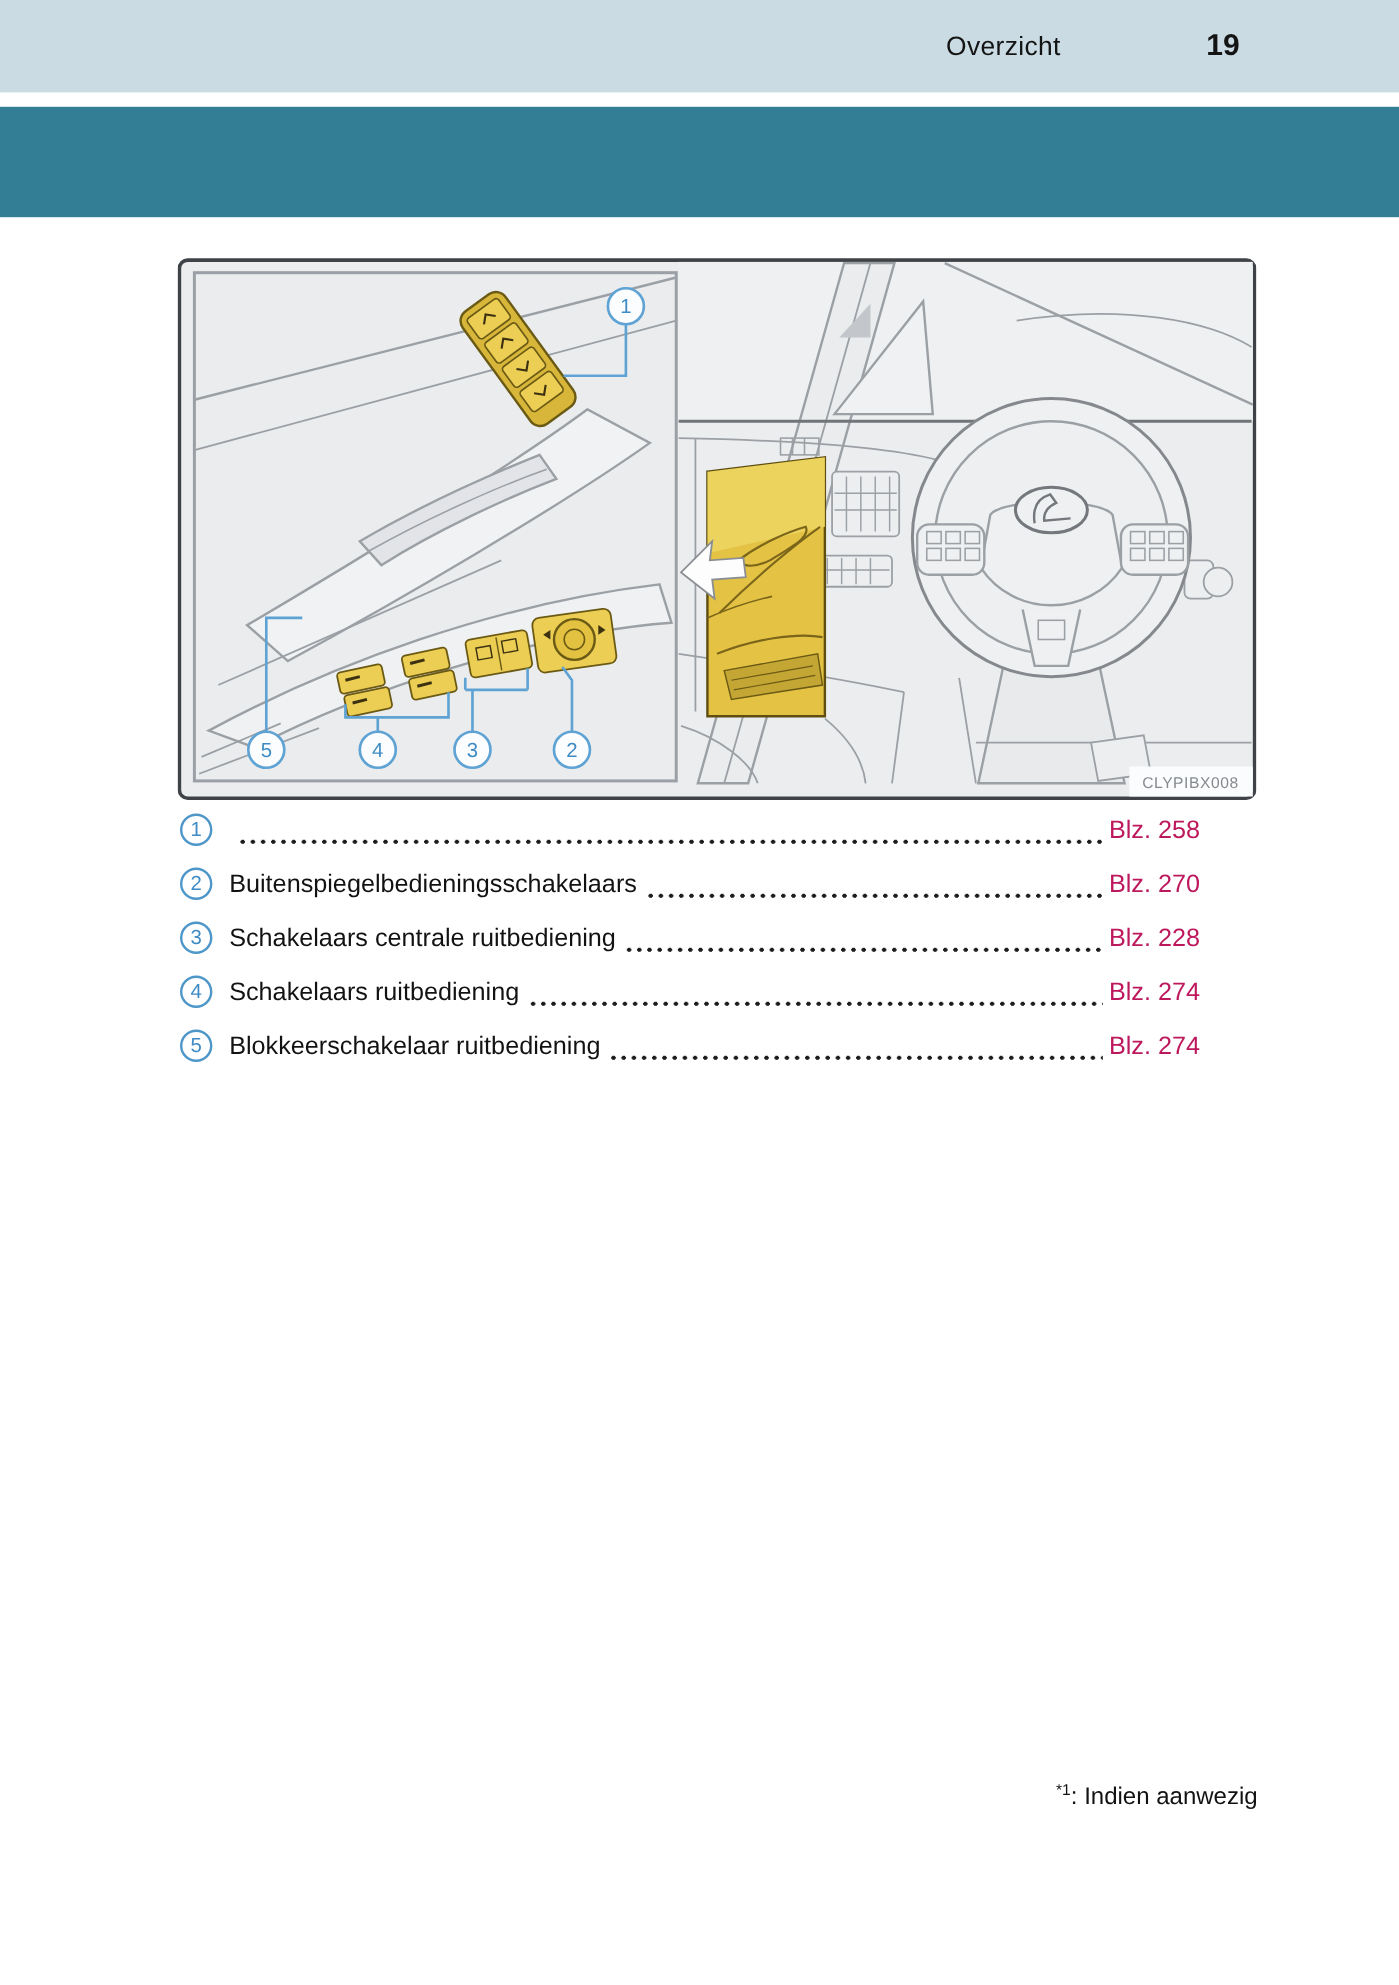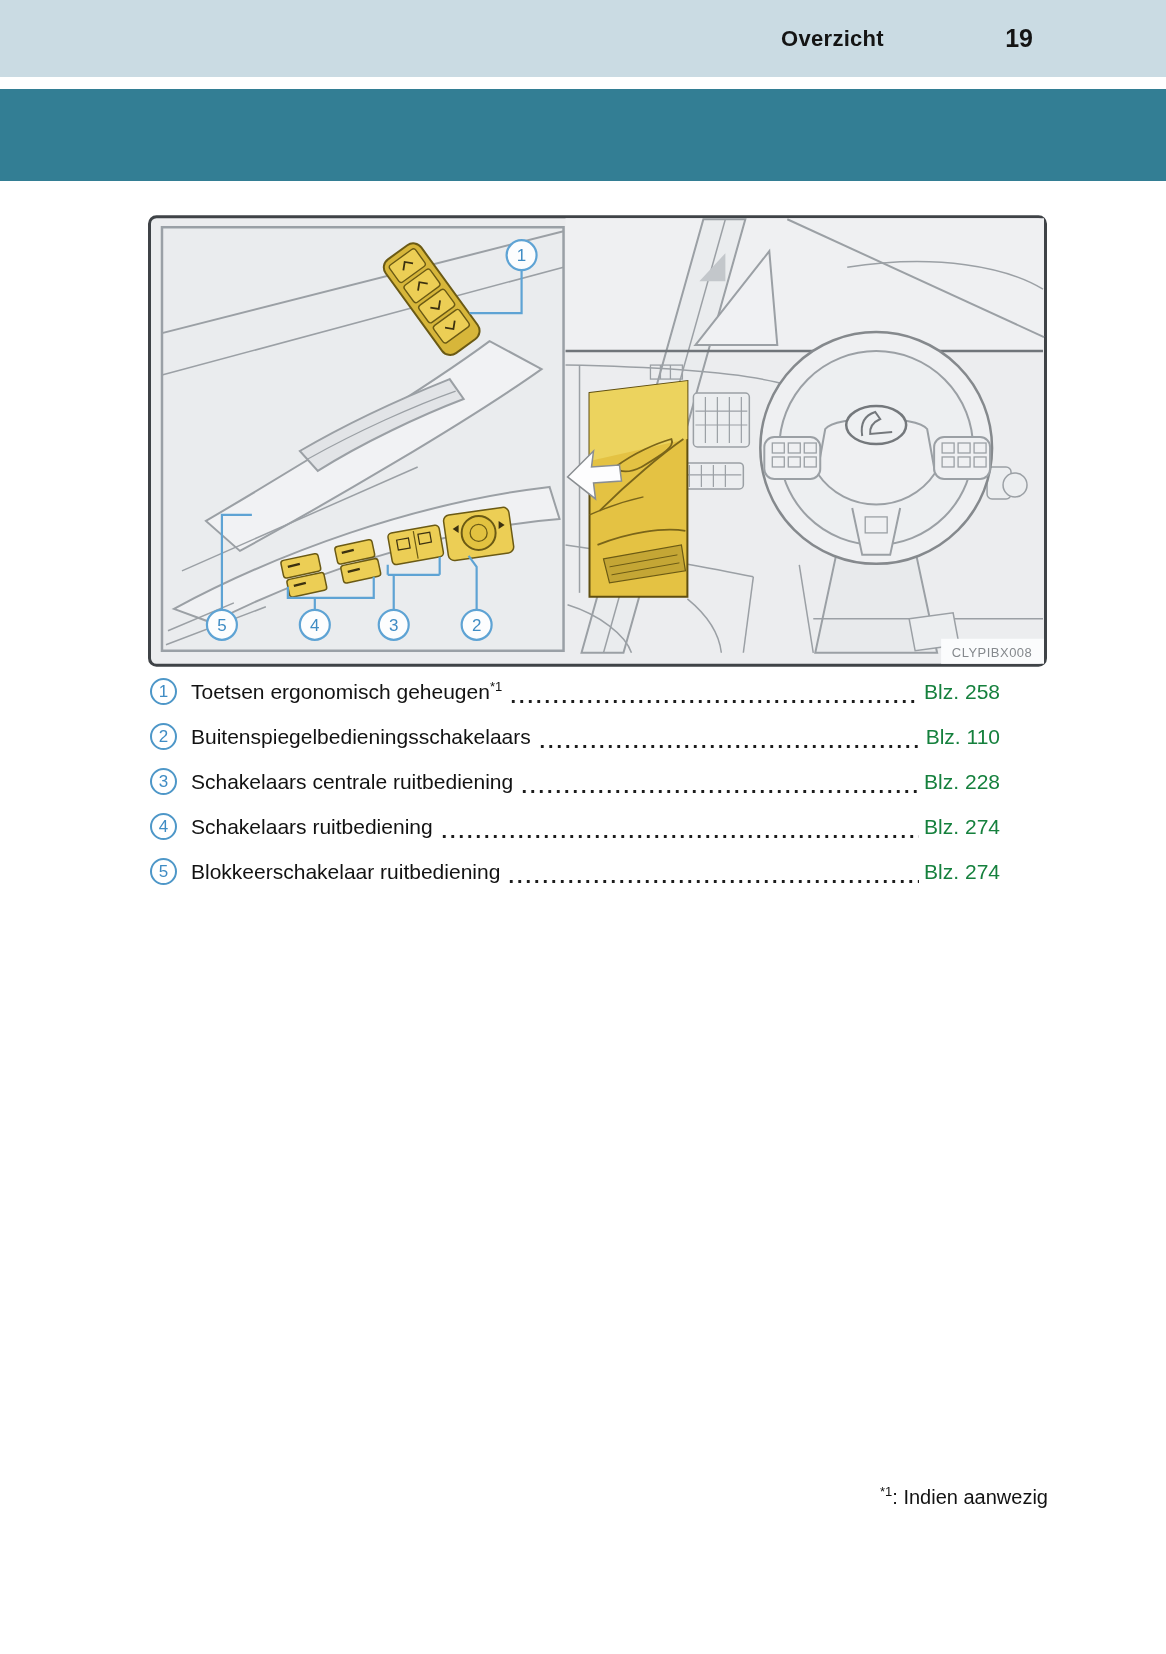--- a/index.html
+++ b/index.html
@@ -1,40 +1,40 @@
 <!DOCTYPE html>
 <html><head>
 <meta charset="utf-8">
 <style>
   html,body{margin:0;padding:0;background:#ffffff;}
   .page{position:relative;width:1166px;height:1654px;background:#ffffff;overflow:hidden;
         font-family:"Liberation Sans",sans-serif;color:#141414;}
   
   .top-bar{position:absolute;left:0;top:0;width:1166px;height:77px;background:#cadbe3;}
   .header-title{position:absolute;top:0;right:282px;height:77px;display:flex;align-items:center;
-        font-size:22px;font-weight:bold;letter-spacing:.3px;}
+        font-size:22px;font-weight:normal;letter-spacing:.3px;}
   .page-num{position:absolute;top:0;right:133px;height:77px;display:flex;align-items:center;
         font-size:25px;font-weight:bold;}
   .teal-band{position:absolute;left:0;top:89px;width:1166px;height:92px;background:#337e94;}
   
   .illustration{position:absolute;left:148px;top:215px;width:899px;height:452px;}
   .co-num{font-family:"Liberation Sans",sans-serif;font-size:17px;fill:#3f8cc4;}
   .img-code{font-family:"Liberation Sans",sans-serif;font-size:13px;fill:#85898d;letter-spacing:.5px;}
   
   .legend{position:absolute;left:150px;top:669px;width:850px;}
   .legend-row{display:flex;align-items:center;height:45px;}
   .num-circle{width:27px;height:27px;border:2px solid #4e97c8;border-radius:50%;color:#3f8cc4;
         font-size:17px;display:flex;align-items:center;justify-content:center;flex:none;
         margin-right:14px;box-sizing:border-box;}
   .legend-label{font-size:21px;white-space:nowrap;color:#121212;}
   .legend-label sup{font-size:13px;}
   .leader{flex:1;height:5px;align-self:flex-end;margin:0 5px 10px 7px;
         background-image:radial-gradient(circle,#1c1c1c 1.6px,rgba(0,0,0,0) 1.9px);
         background-size:8.5px 5px;background-repeat:repeat-x;background-position:left bottom;}
-  .legend-ref{font-size:21px;white-space:nowrap;color:#15803d;}
+  .legend-ref{font-size:21px;white-space:nowrap;color:#be185d;}
   
   .footnotes{position:absolute;right:118px;top:1472px;text-align:center;font-size:20px;
         line-height:40px;color:#121212;}
   .footnotes sup{font-size:13px;}
 </style>
 </head>
 <body>
 
 <div class="page">
 
@@ -191,29 +191,28 @@
       </g>
 
       <rect x="794" y="424" width="103" height="25" fill="#fbfcfd"></rect>
       <text class="img-code" x="845" y="442" text-anchor="middle">CLYPIBX008</text>
     </svg>
   </div>
 
   <div class="legend">
       <div class="legend-row">
         <span class="num-circle">1</span>
-        <span class="legend-label"><span>Toetsen ergonomisch geheugen</span><sup>*1</sup></span>
         <span class="leader"></span>
         <span class="legend-ref">Blz. 258</span>
       </div>
       <div class="legend-row">
         <span class="num-circle">2</span>
         <span class="legend-label"><span>Buitenspiegelbedieningsschakelaars</span></span>
         <span class="leader"></span>
-        <span class="legend-ref">Blz. 110</span>
+        <span class="legend-ref">Blz. 270</span>
       </div>
       <div class="legend-row">
         <span class="num-circle">3</span>
         <span class="legend-label"><span>Schakelaars centrale ruitbediening</span></span>
         <span class="leader"></span>
         <span class="legend-ref">Blz. 228</span>
       </div>
       <div class="legend-row">
         <span class="num-circle">4</span>
         <span class="legend-label"><span>Schakelaars ruitbediening</span></span>

